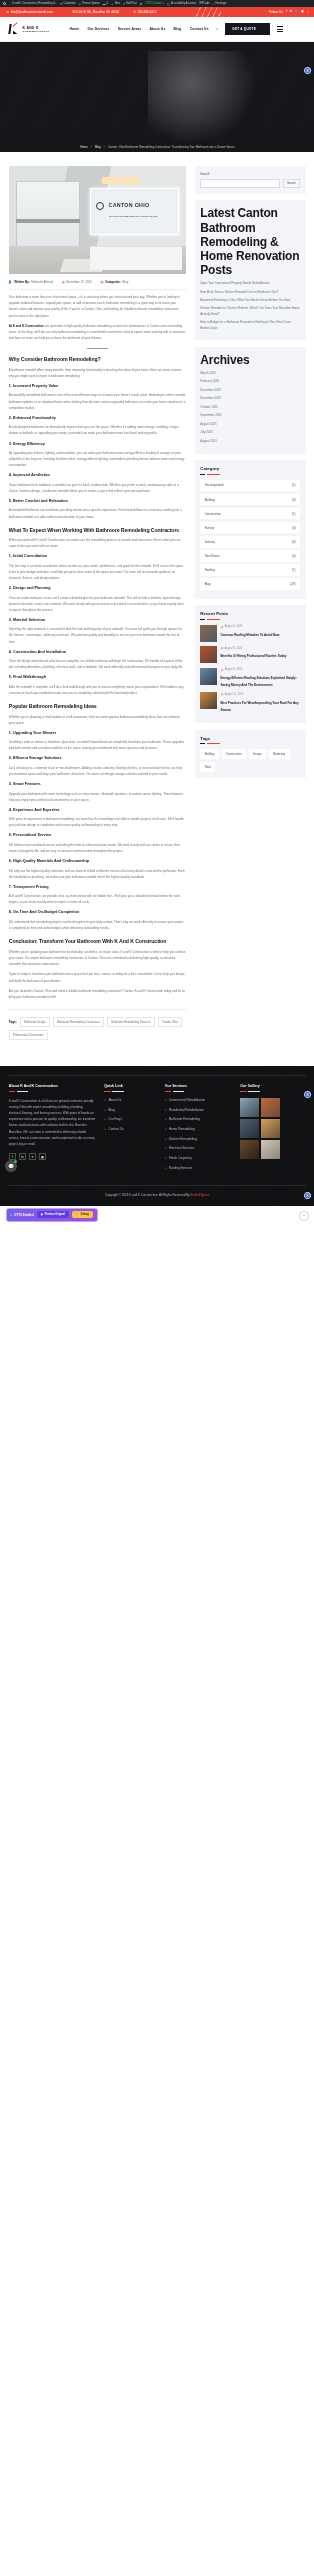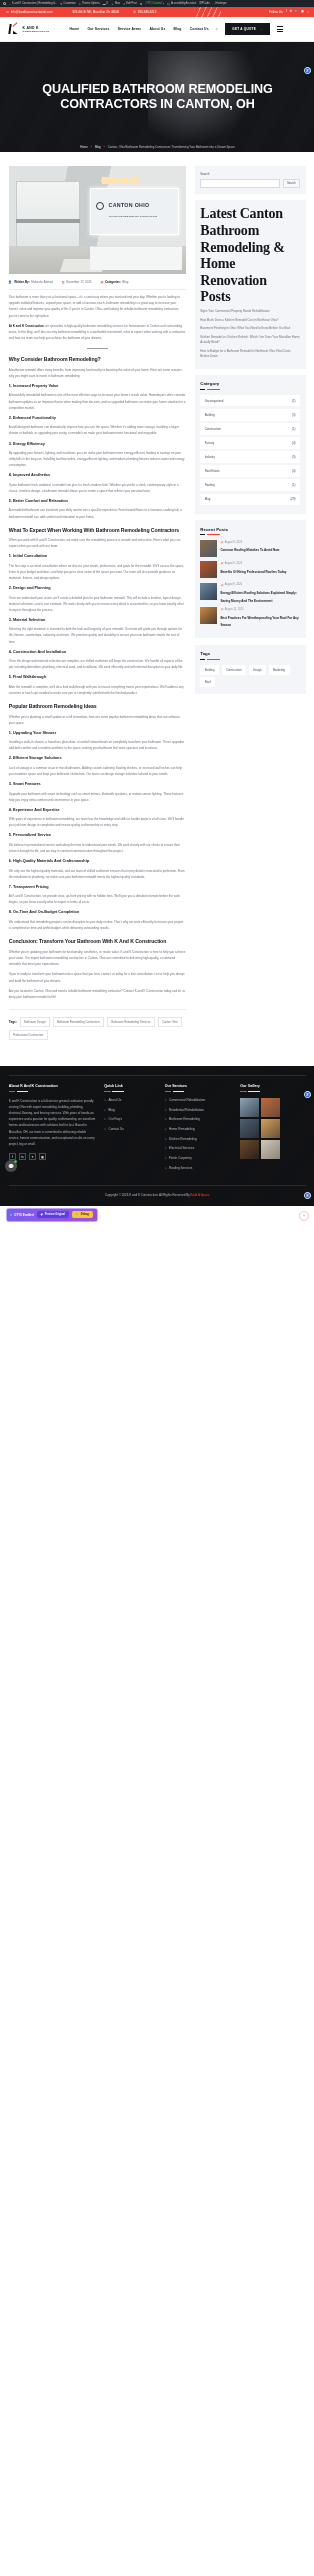--- a/index.html
+++ b/index.html
@@ -132,21 +132,21 @@
      border-top: 0.6px solid #ececec; padding-top: 7px; font-size: 2.8px; }
   .tagrow .tlabel { font-weight: 700; color: #14161c; font-size: 3.1px; }
   .tagrow .tg { border: 0.6px solid #e3e5e8; padding: 1.9px 3.1px; color: #6d727c; background: #fff; }
 
   
   .widget { background: #f3f5f9; padding: 6.3px 5.7px; margin-bottom: 6.3px; }
   .w-searchlabel { font-size: 2.9px; color: #4b5059; margin-bottom: 2.5px; }
   .searchrow { display: flex; gap: 2.5px; }
   .searchrow input { flex: 1; height: 8.8px; border: 0.6px solid #d7dbe2; background: #fff; font-size: 2.9px; padding: 0 2.5px; font-family: inherit; }
   .searchrow button { height: 8.8px; border: 0.6px solid #d7dbe2; background: #f8f9fb; font-size: 2.8px; padding: 0 3.1px; font-family: inherit; color: #4b5059; cursor: pointer; }
-  .w-title-big { font-size: 14px; font-weight: 700; line-height: 1.18; color: #14161c; margin-bottom: 3.8px; letter-spacing: -0.2px; font-family: Liberation Serif, serif; }
+  .w-title-big { font-size: 12px; font-weight: 700; line-height: 1.18; color: #14161c; margin-bottom: 3.8px; letter-spacing: -0.2px; }
   .w-list a { display: block; font-size: 2.9px; line-height: 1.85; color: #6d727c; margin-bottom: 3.1px; }
   .w-head { font-size: 4.4px; font-weight: 700; color: #14161c; margin-bottom: 2.5px; }
   .w-underline { display: flex; gap: 1.9px; margin-bottom: 5px; }
   .w-underline i { display: block; height: 1px; }
   .w-underline i:first-child { width: 5px; background: #14161c; }
   .w-underline i:last-child { width: 12.6px; background: #ef4136; }
   .cat-item { background: #fff; display: flex; justify-content: space-between; align-items: center;
      font-size: 2.9px; color: #4b5059; padding: 3.8px 4.4px; margin-bottom: 2.5px; }
   .rp-item { display: flex; gap: 3.1px; margin-bottom: 4.4px; }
   .rp-thumb { width: 17px; height: 17px; flex: none; background: linear-gradient(140deg,#8a6a4a,#4e5a66); }
@@ -310,21 +310,20 @@
     <span>→</span>
   </a>
   <span class="burger">
       <span></span>
       <span></span>
       <span></span>
     </span>
 </div>
 
 <div class="hero">
-  <h1>QUALIFIED BATHROOM REMODELING CONTRACTORS IN CANTON, OH</h1>
   <div class="breadcrumb">
     <a href="#">Home</a>
     <span class="sep">»</span>
     <a href="#">Blog</a>
     <span class="sep">»</span>
     <span class="cur">Canton, Ohio Bathroom Remodeling Contractors: Transforming Your Bathroom into a Dream Space</span>
   </div>
   <span class="acc-btn" style="top:25px">♿</span>
 </div>
 
@@ -445,20 +444,34 @@
       <div class="w-title-big">Latest Canton Bathroom Remodeling &amp; Home Renovation Posts</div>
       <div class="w-list">
         <a href="#">Signs Your Commercial Property Needs Rehabilitation</a>
         <a href="#">How Much Does a Kitchen Remodel Cost in Northeast Ohio?</a>
         <a href="#">Basement Finishing in Ohio: What You Need to Know Before You Start</a>
         <a href="#">Kitchen Remodel vs. Kitchen Refresh: Which One Does Your Massillon Home Actually Need?</a>
         <a href="#">How to Budget for a Bathroom Remodel in Northeast Ohio: Real Costs Broken Down</a>
       </div>
     </div>
 
+    <div class="widget">
+      <div class="w-title-big">Archives</div>
+      <div class="w-list">
+        <a href="#">March 2026</a>
+        <a href="#">February 2026</a>
+        <a href="#">December 2025</a>
+        <a href="#">November 2025</a>
+        <a href="#">October 2025</a>
+        <a href="#">September 2025</a>
+        <a href="#">August 2025</a>
+        <a href="#">July 2025</a>
+        <a href="#">August 2024</a>
+      </div>
+    </div>
 
 
     <div class="widget">
       <div class="w-head">Category</div>
       <div class="w-underline">
           <i></i>
           <i></i>
         </div>
       <a class="cat-item" href="#">
           <span>Uncategorized</span>

